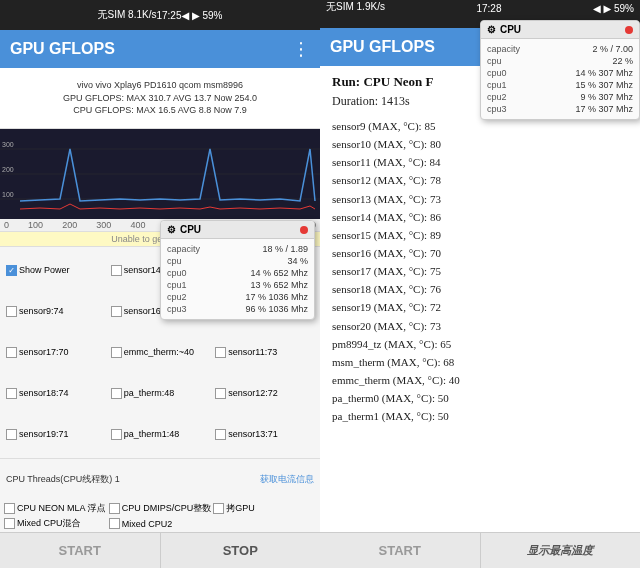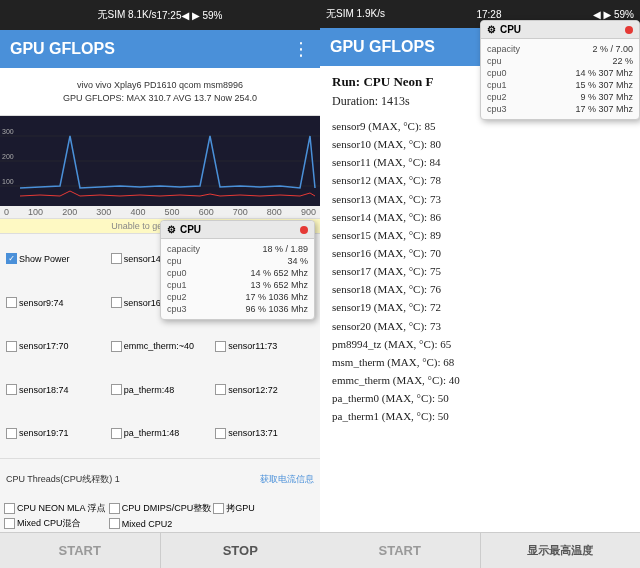--- a/index.html
+++ b/index.html
@@ -236,21 +236,21 @@
       overflow: hidden;
     }
 
     .status-bar-right {
       background: #222;
       color: #fff;
       font-size: 10px;
       padding: 14px 6px;
       display: flex;
       justify-content: space-between;
-      align-items: center;
+      align-items: flex-end;
       height: 25px;
     }
 
     .app-bar-right {
       background: #4a90d9;
       color: white;
       padding: 6px 10px;
       display: flex;
       justify-content: space-between;
       align-items: center;
@@ -300,20 +300,21 @@
     }
     .btn-start-right {
       background: #e8e8e8;
       color: #999;
       border-right: 1px solid #ccc;
     }
     .btn-display-right {
       background: #e8e8e8;
       color: #555;
       font-size: 11px;
+      font-style: italic;
     }
 
     
     .cpu-popup-right {
       position: absolute;
       top: 20px;
       right: 0px;
       width: 160px;
       background: #fafafa;
       border: 1px solid #ccc;
@@ -338,20 +339,21 @@
   </div>
 
   <div class="app-bar">
     <span class="app-bar-title">GPU GFLOPS</span>
     <span class="menu-dots">⋮</span>
   </div>
 
   <div class="device-info">
     <div>vivo vivo Xplay6 PD1610 qcom msm8996</div>
     <div>GPU GFLOPS: MAX 310.7 AVG 13.7 Now 254.0</div>
+    <div>CPU GFLOPS: MAX 16.5 AVG 8.8 Now 7.9</div>
   </div>
 
   <div class="chart-area">
     <svg class="chart-svg" viewBox="0 0 320 90" preserveAspectRatio="none">
 
       <rect width="320" height="90" fill="#1a1a2e"></rect>
 
       <line x1="0" y1="20" x2="320" y2="20" stroke="#333" stroke-width="0.5"></line>
       <line x1="0" y1="45" x2="320" y2="45" stroke="#333" stroke-width="0.5"></line>
       <line x1="0" y1="70" x2="320" y2="70" stroke="#333" stroke-width="0.5"></line>

